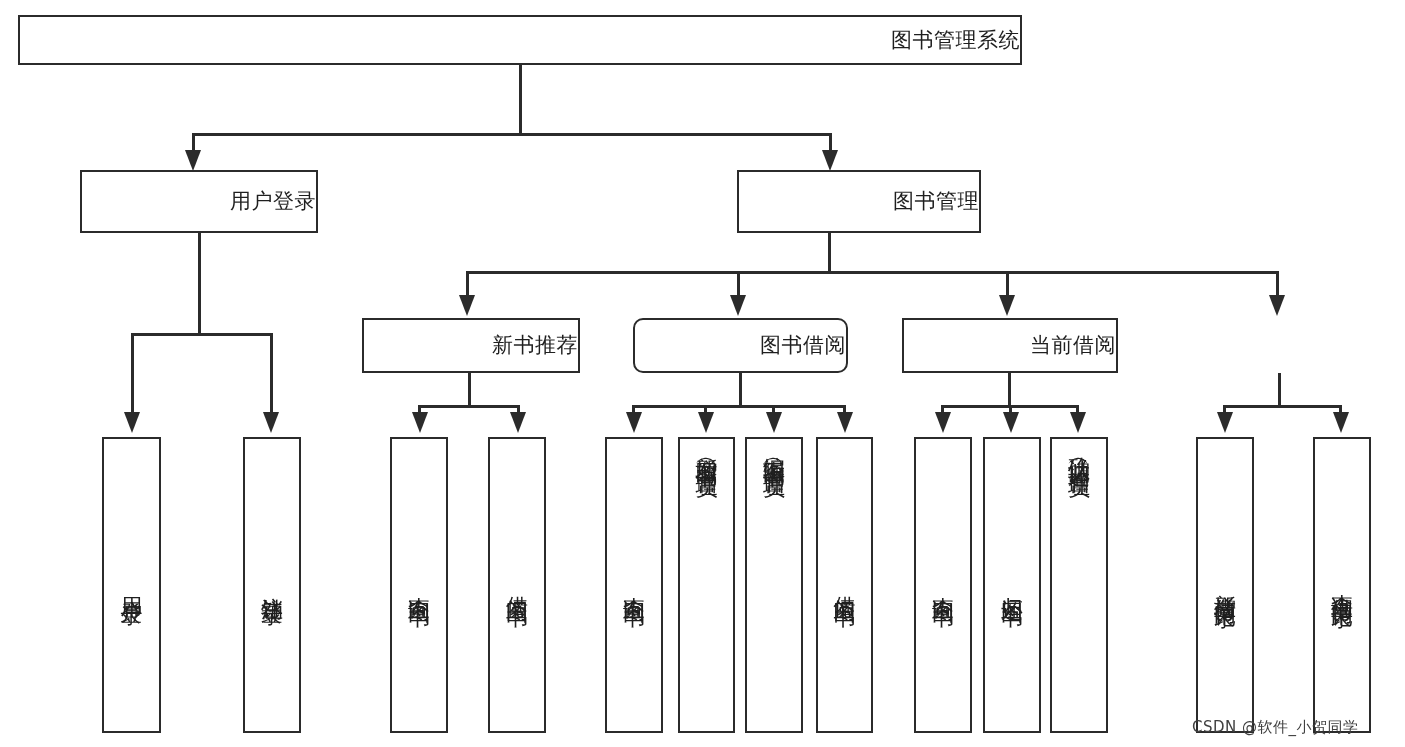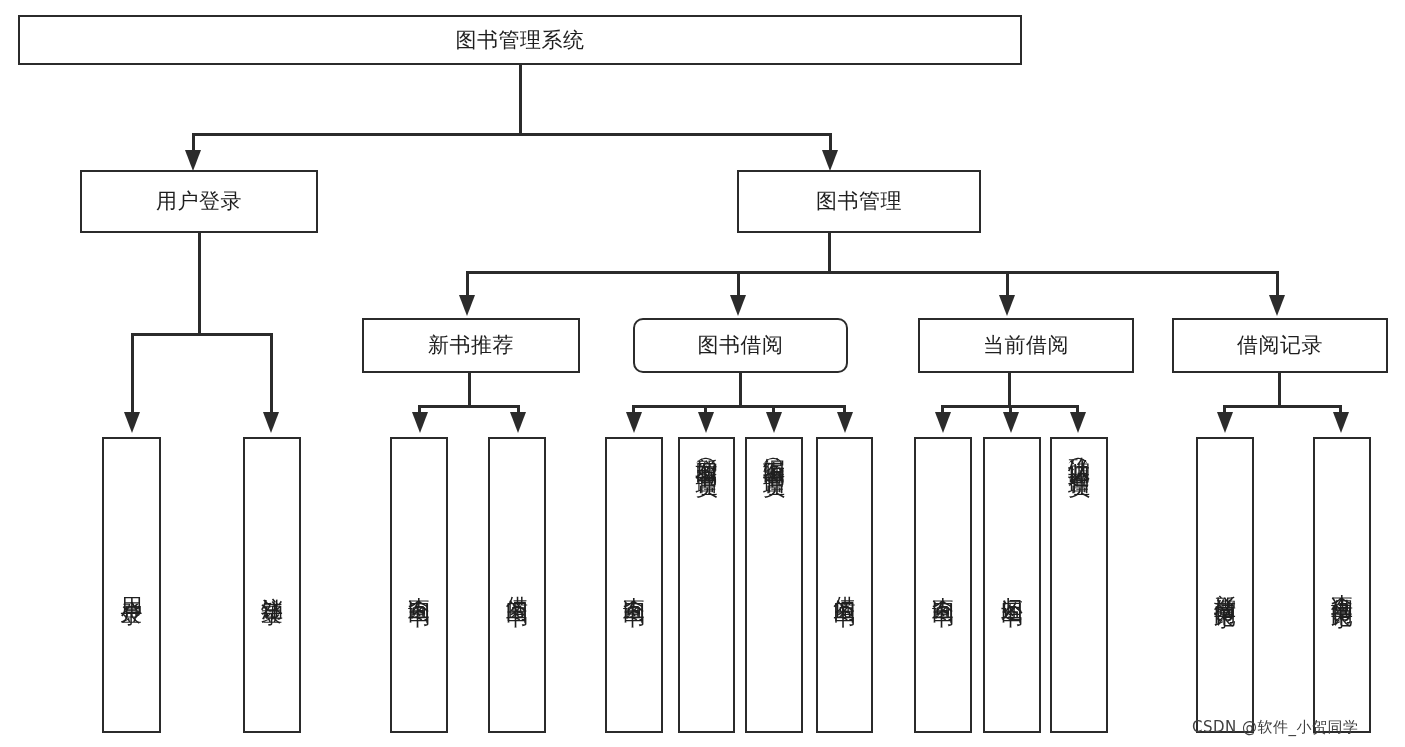--- a/index.html
+++ b/index.html
@@ -17,21 +17,21 @@
     background: #ffffff;
     overflow: hidden;
   }
   .node {
     position: absolute;
     box-sizing: border-box;
     border: 2px solid #2b2b2b;
     background: #ffffff;
     display: flex;
     align-items: center;
-    justify-content: center;
+    justify-content: flex-end;
   }
   .node-label {
     color: #1f1f1f;
     font-size: 21px;
     line-height: 1.25;
     letter-spacing: 0.5px;
     white-space: nowrap;
   }
   .node.vertical {
     align-items: flex-start;
@@ -111,25 +111,22 @@
   <div class="arrow" style="left:999px; top:295px;"></div>
   <div class="edge v" style="left:1276px; top:271px; width:3px; height:29px;"></div>
   <div class="arrow" style="left:1269px; top:295px;"></div>
 
   <div class="node" style="left:362px; top:318px; width:218px; height:55px;">
     <span class="node-label">新书推荐</span>
   </div>
   <div class="node" style="left:633px; top:318px; width:215px; height:55px;border-radius:10px;">
     <span class="node-label">图书借阅</span>
   </div>
-  <div class="node" style="left:902px; top:318px; width:216px; height:55px;margin-left:16px;">
+  <div class="node" style="left:902px; top:318px; width:216px; height:55px;">
     <span class="node-label">当前借阅</span>
-  </div>
-  <div class="node" style="left:1172px; top:318px; width:216px; height:55px;">
-    <span class="node-label">借阅记录</span>
   </div>
 
   <div class="edge v" style="left:468px; top:373px; width:3px; height:34px;"></div>
   <div class="edge h" style="left:418px; top:405px; width:102px; height:3px;"></div>
   <div class="edge v" style="left:418px; top:405px; width:3px; height:12px;"></div>
   <div class="arrow" style="left:412px; top:412px;"></div>
   <div class="edge v" style="left:517px; top:405px; width:3px; height:12px;"></div>
   <div class="arrow" style="left:510px; top:412px;"></div>
 
   <div class="edge v" style="left:739px; top:373px; width:3px; height:34px;"></div>

